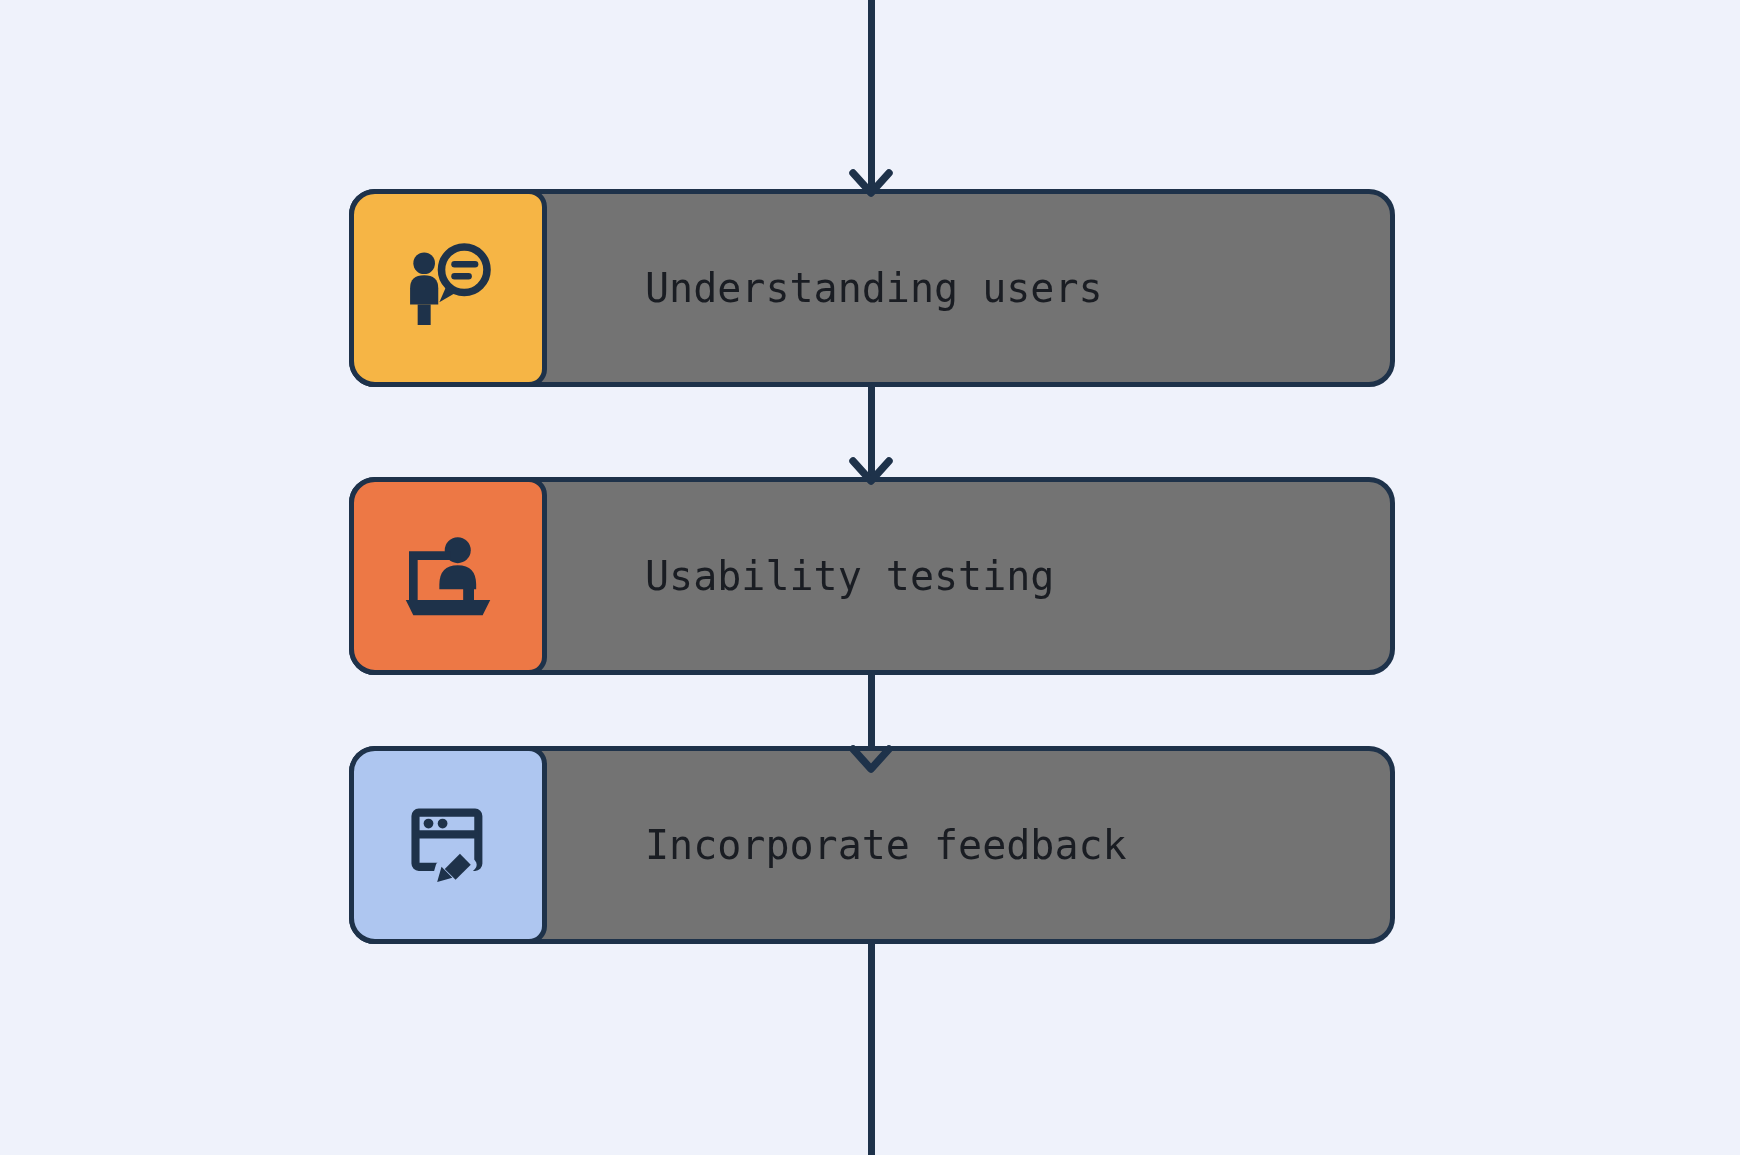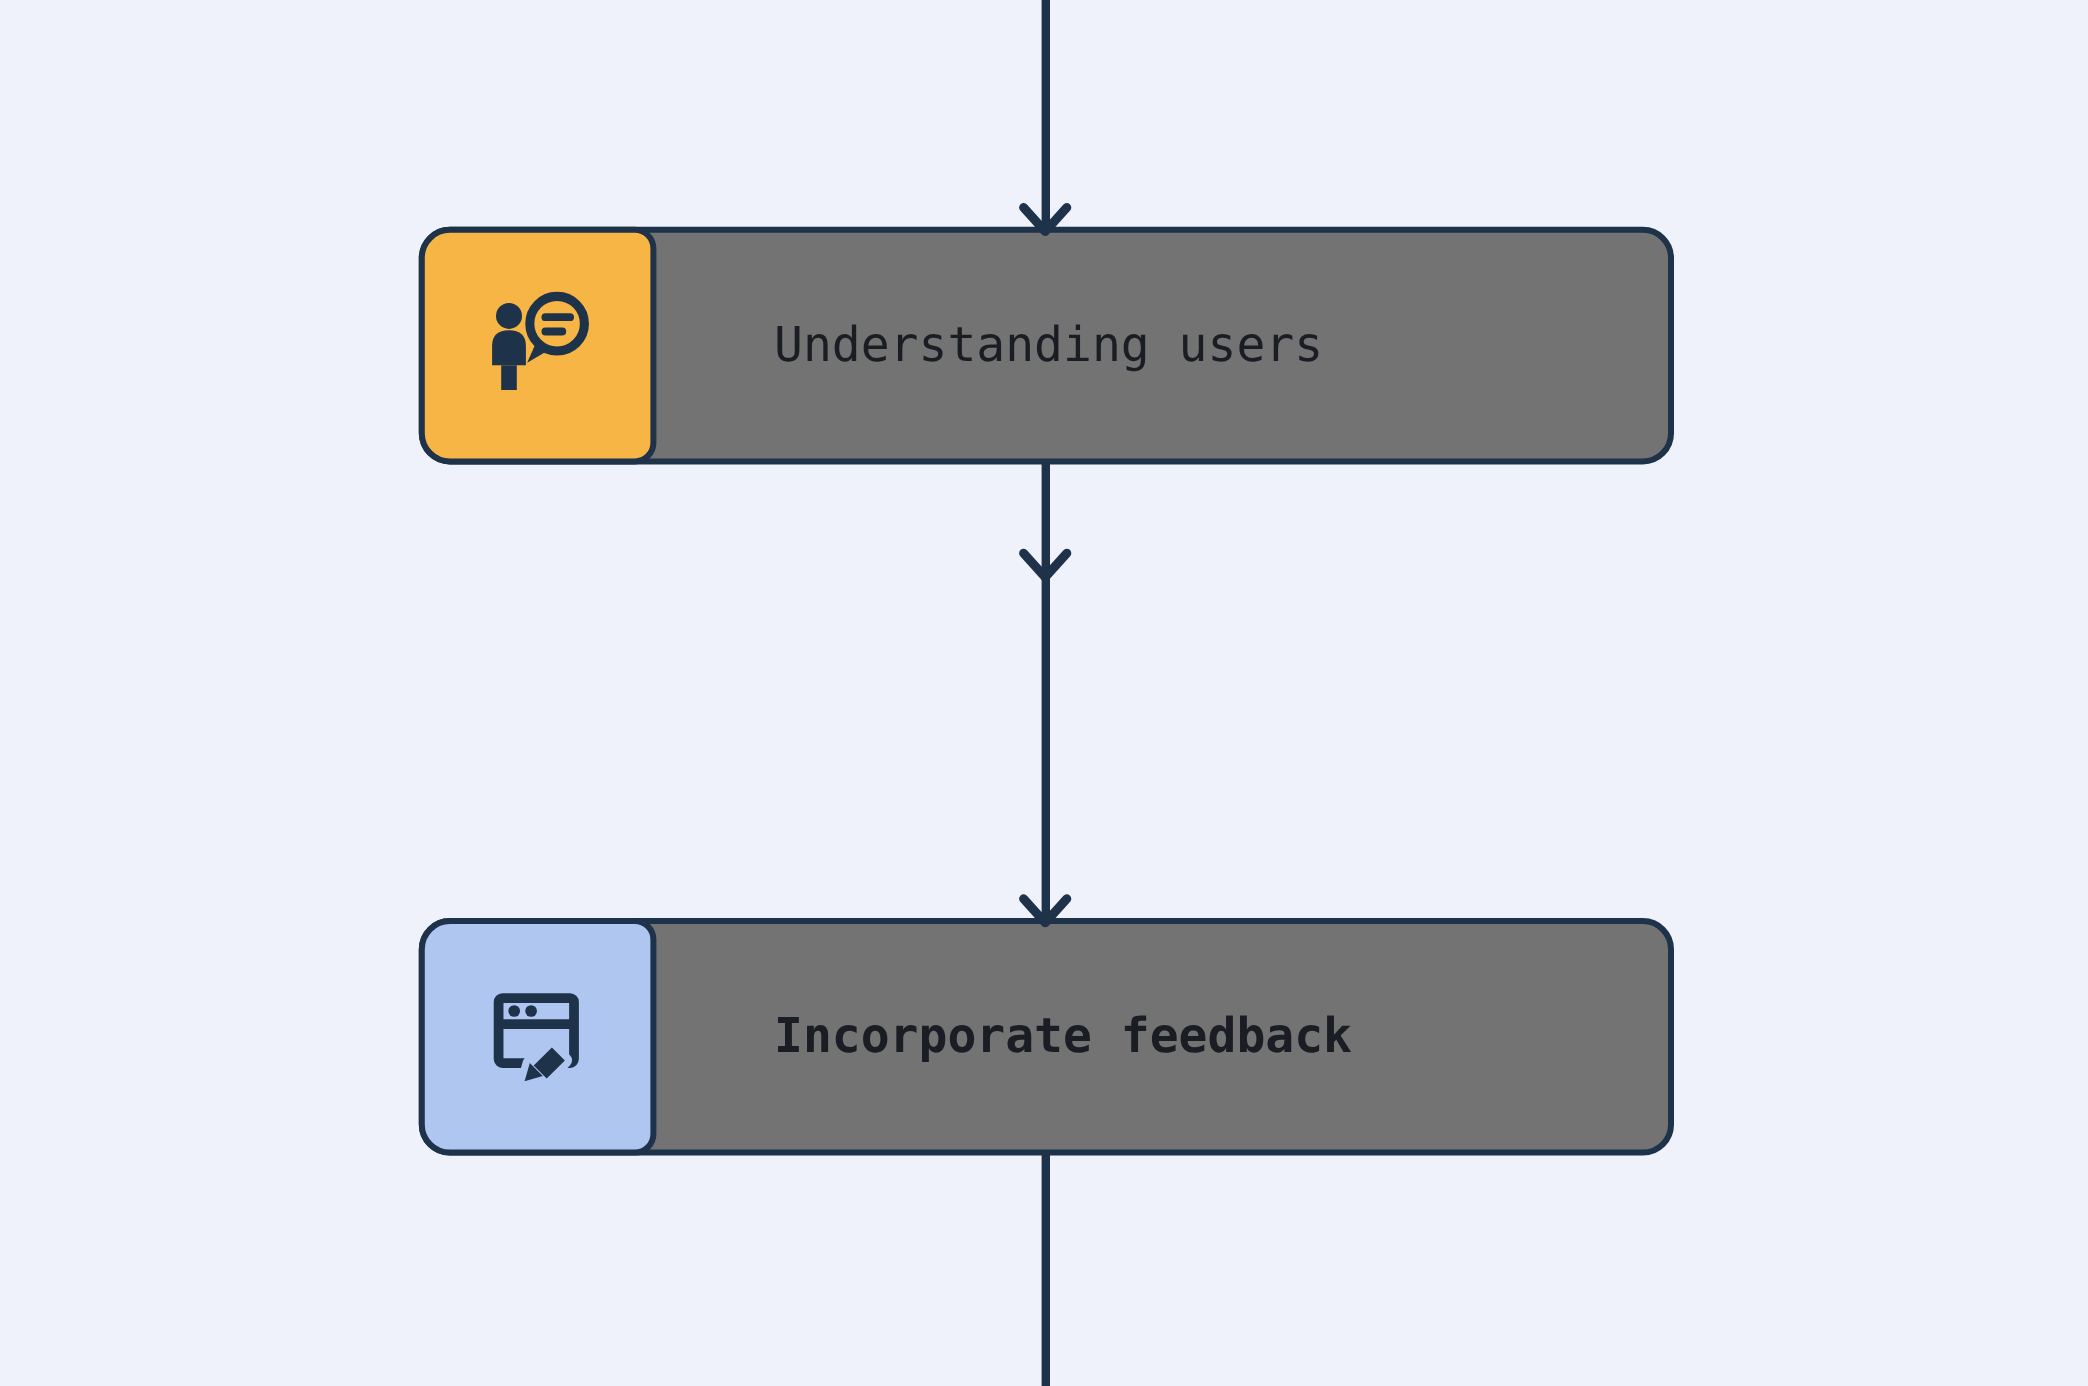--- a/index.html
+++ b/index.html
@@ -20,21 +20,21 @@
     position:absolute;
     left:349px;
     width:1046px; height:198px;
     background:#737373;
     border:5px solid #1E324A;
     border-radius:26px;
     box-sizing:border-box;
   }
   .step-1 { top:189px; }
   .step-2 { top:477px; }
-  .step-3 { top:765px;font-weight:bold; }
+  .step-3 { top:746px; }
   .tile {
     position:absolute;
     left:-5px; top:-5px;
     width:198px; height:198px;
     border:5px solid #1E324A;
     border-radius:26px 18px 18px 26px;
     box-sizing:border-box;
     display:flex; align-items:center; justify-content:center;
   }
   .tile svg { width:104px; height:104px; }
@@ -73,20 +73,34 @@
           <circle cx="63" cy="33" r="21" stroke="#1E324A" stroke-width="7"></circle>
           <path d="M47 47 L40 63 L57 53 Z" fill="#1E324A"></path>
           <line x1="54" y1="28" x2="73" y2="28" stroke="#1E324A" stroke-width="6" stroke-linecap="round"></line>
           <line x1="54" y1="39" x2="67" y2="39" stroke="#1E324A" stroke-width="6" stroke-linecap="round"></line>
         </svg>
       </span>
     </div>
     <div class="label">Understanding users</div>
   </div>
 
+  <div class="step step-2">
+    <div class="tile" style="background: rgb(237, 120, 69);">
+      <span>
+        <svg viewBox="0 0 96 96" fill="none">
+          <circle cx="57" cy="26" r="12" fill="#1E324A"></circle>
+          <path d="M40 58 Q40 40 57 40 Q74 40 74 58 L74 62 L40 62 Z" fill="#1E324A"></path>
+          <rect x="62" y="60" width="10" height="16" fill="#1E324A"></rect>
+          <path d="M50 31 L16 31 L16 74" stroke="#1E324A" stroke-width="8" fill="none"></path>
+          <path d="M9 72 L87 72 L80 86 L16 86 Z" fill="#1E324A"></path>
+        </svg>
+      </span>
+    </div>
+    <div class="label">Usability testing</div>
+  </div>
 
   <div class="step step-3">
     <div class="tile" style="background: rgb(174, 198, 240);">
       <span>
         <svg viewBox="0 0 96 96" fill="none">
           <rect x="18" y="20" width="58" height="50" rx="3" stroke="#1E324A" stroke-width="7.5"></rect>
           <line x1="18" y1="40" x2="76" y2="40" stroke="#1E324A" stroke-width="7.5"></line>
           <circle cx="30" cy="30" r="4.5" fill="#1E324A"></circle>
           <circle cx="43" cy="30" r="4.5" fill="#1E324A"></circle>
 

